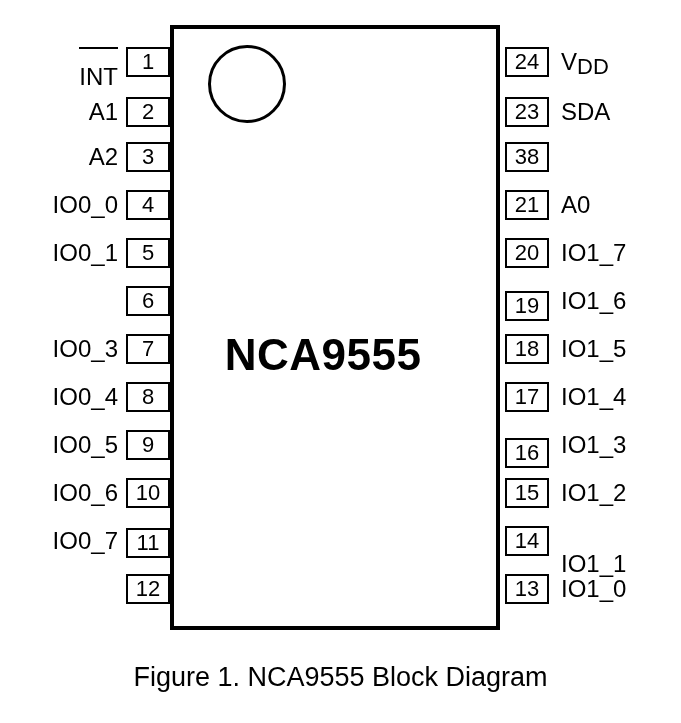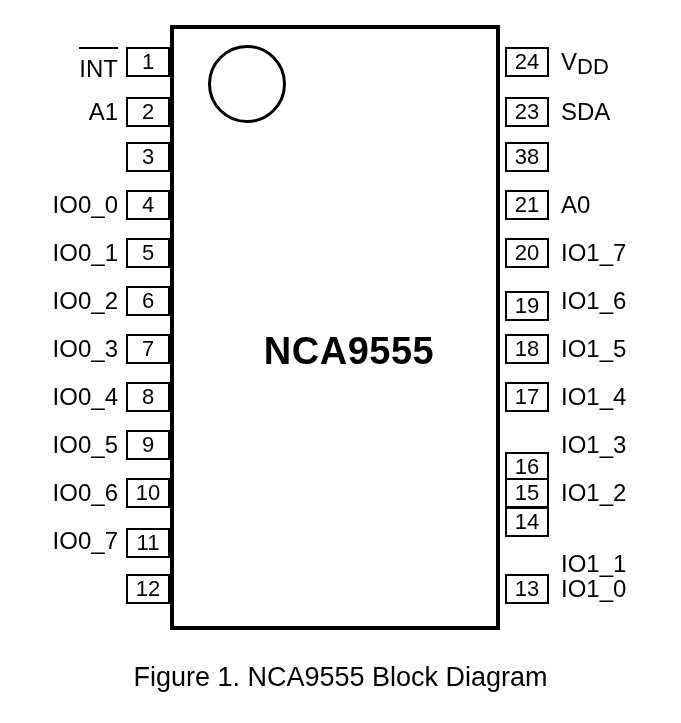--- a/index.html
+++ b/index.html
@@ -29,25 +29,25 @@
     top: 25px;
     width: 330px;
     height: 605px;
     border: 4px solid #000000;
     background: #ffffff;
     box-sizing: border-box;
   }
 
   .chip-label {
     position: absolute;
-    left: 184px;
+    left: 158px;
     top: 330px;
     width: 330px;
     text-align: center;
-    font-size: 38px;
+    font-size: 44px;
     font-weight: bold;
     letter-spacing: 0.5px;
   }
 
   .pin-dot {
     position: absolute;
     left: 208px;
     top: 45px;
     width: 78px;
     height: 78px;
@@ -83,21 +83,21 @@
     text-align: right;
   }
   .pin-label.right {
     left: 561px;
     width: 120px;
     text-align: left;
   }
 
   .ovl {
     border-top: 2.5px solid #000000;
-    padding-top: 7px;
+    padding-top: 15px;
     display: inline-block;
     line-height: 26px;
   }
 
   sub {
     font-size: 22px;
     vertical-align: baseline;
     position: relative;
     top: 4px;
   }
@@ -120,29 +120,29 @@
   <div class="pin-dot"></div>
   <div class="chip-label">NCA9555</div>
 
   <div class="pin left" style="top:47px">1</div>
   <div class="pin-label left" style="top:47px"><span class="ovl">INT</span></div>
 
   <div class="pin left" style="top:97px">2</div>
   <div class="pin-label left" style="top:97px">A1</div>
 
   <div class="pin left" style="top:142px">3</div>
+  <div class="pin-label left" style="top:142px">A2</div>
 
   <div class="pin left" style="top:190px">4</div>
   <div class="pin-label left" style="top:190px">IO0_0</div>
 
   <div class="pin left" style="top:238px">5</div>
   <div class="pin-label left" style="top:238px">IO0_1</div>
 
   <div class="pin left" style="top:286px">6</div>
-  <div class="pin-label left" style="top:286px">IO0_2</div>
 
   <div class="pin left" style="top:334px">7</div>
   <div class="pin-label left" style="top:334px">IO0_3</div>
 
   <div class="pin left" style="top:382px">8</div>
   <div class="pin-label left" style="top:382px">IO0_4</div>
 
   <div class="pin left" style="top:430px">9</div>
   <div class="pin-label left" style="top:430px">IO0_5</div>
 
@@ -170,27 +170,27 @@
 
   <div class="pin right" style="top:291px">19</div>
   <div class="pin-label right" style="top:286px">IO1_6</div>
 
   <div class="pin right" style="top:334px">18</div>
   <div class="pin-label right" style="top:334px">IO1_5</div>
 
   <div class="pin right" style="top:382px">17</div>
   <div class="pin-label right" style="top:382px">IO1_4</div>
 
-  <div class="pin right" style="top:452px">16</div>
+  <div class="pin right" style="top:438px">16</div>
   <div class="pin-label right" style="top:430px">IO1_3</div>
 
   <div class="pin right" style="top:478px">15</div>
   <div class="pin-label right" style="top:478px">IO1_2</div>
 
-  <div class="pin right" style="top:507px">14</div>
+  <div class="pin right" style="top:526px">14</div>
   <div class="pin-label right" style="top:549px">IO1_1</div>
 
   <div class="pin right" style="top:574px">13</div>
   <div class="pin-label right" style="top:574px">IO1_0</div>
 
 </div>
 
 <div class="caption">Figure 1. NCA9555 Block Diagram</div>
 
 </body></html>

